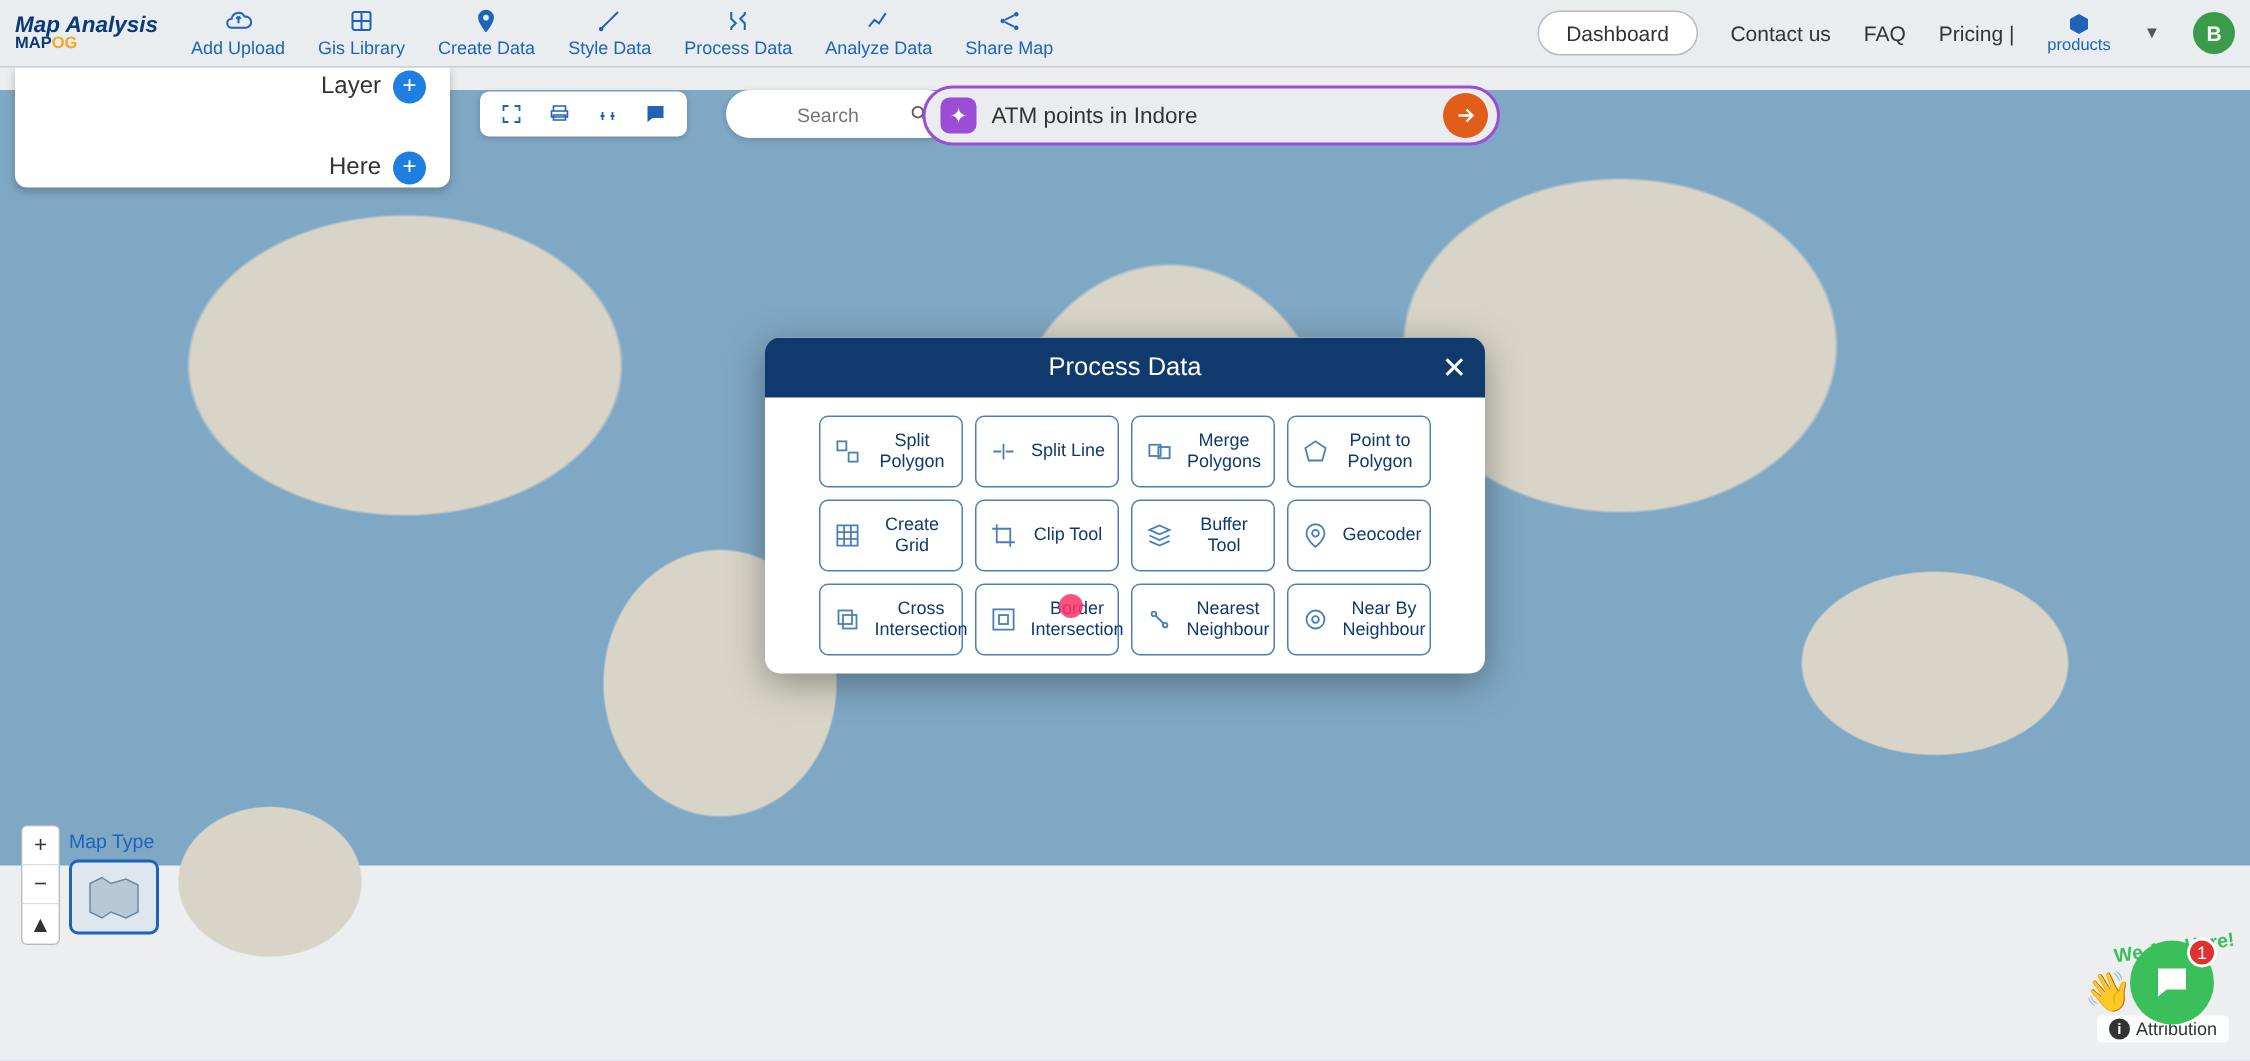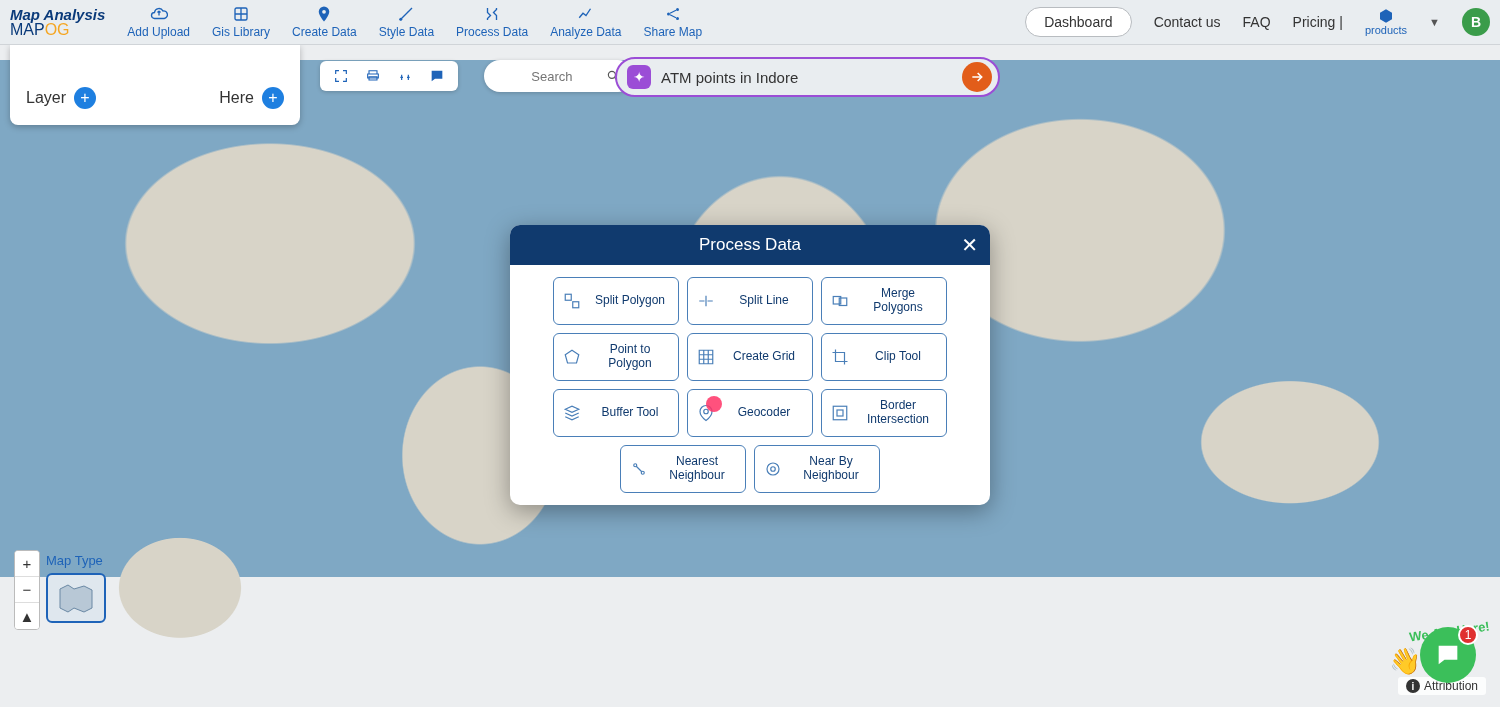--- a/index.html
+++ b/index.html
@@ -12,21 +12,21 @@
     border-bottom: 1px solid #d0d4d8;
     display: flex;
     align-items: center;
     padding: 0 10px;
     gap: 22px;
     position: relative;
     z-index: 50;
   }
   .brand { display: flex; flex-direction: column; align-items: flex-start; line-height: 1; }
   .brand-top { color: #0a3a7a; font-weight: bold; font-size: 15px; font-style: italic; }
-  .brand-bot { font-size: 16px; font-weight: normal; }
+  .brand-bot { font-size: 11px; font-weight: bold; }
   .brand-bot .m1 { color: #0a3a7a; }
   .brand-bot .m2 { color: #f5a623; }
 
   .nav-item {
     display: flex; flex-direction: column; align-items: center;
     color: #1e63b8; font-size: 12px; cursor: pointer; gap: 2px;
   }
   .nav-item svg { width: 18px; height: 18px; fill: #1e63b8; }
 
   .spacer { flex: 1; }
@@ -98,22 +98,22 @@
   .nl-box .go {
     width:30px; height:30px; border-radius:50%; background:#e25d1a;
     display:flex; align-items:center; justify-content:center;
   }
   .nl-box .go svg { width:16px; height:16px; fill:#fff; }
 
   
   .lg-panel {
     position:absolute; top:0; left:10px; width:290px; height:80px;
     background:#fff; border-radius:0 0 8px 8px; box-shadow:0 2px 6px rgba(0,0,0,.25);
-    display:flex; align-items:flex-end; justify-content:space-between; padding:16px 16px;
-    font-size:16px; color:#333;
+    display:flex; align-items:flex-end; justify-content:space-between; padding:2px 16px;
+    font-size:16px; color:#333;flex-direction:column;
   }
   .lg-item { display:flex; align-items:center; gap:8px; }
   .plus-circle { width:22px; height:22px; border-radius:50%; background:#1e7fe0;
                  color:#fff; display:flex; align-items:center; justify-content:center; font-size:16px; }
 
   
   .zoom-ctrl {
     position:absolute; left:14px; top:505px;
     width:26px; background:#fff; border:1px solid #bbb; border-radius:4px;
     display:flex; flex-direction:column; overflow:hidden;
@@ -164,21 +164,21 @@
   .modal-head {
     height:40px; background:#103a6e; color:#fff;
     display:flex; align-items:center; justify-content:center; position:relative;
     font-size:17px; font-weight:500;
   }
   .modal-head .close {
     position:absolute; right:12px; top:8px; font-size:20px; cursor:pointer; color:#fff;
   }
   .modal-body { padding:12px; display:flex; flex-wrap:wrap; gap:8px; justify-content:center; }
   .tool-btn {
-    width:126px; height:48px; border:1px solid #4a7fb8; border-radius:6px;
+    width:96px; height:48px; border:1px solid #4a7fb8; border-radius:6px;
     background:#fff; display:flex; align-items:center; gap:8px; padding:0 8px;
     cursor:pointer; color:#103a6e; font-size:12px; line-height:1.15; text-align:center;
   }
   .tool-btn .ti { width:20px; height:20px; flex:0 0 20px; display:flex; align-items:center; justify-content:center;
                    color:#4a7fb8; }
   .tool-btn .ti svg { width:18px; height:18px; fill:none; stroke:#4a7fb8; stroke-width:1.6; }
   .tool-btn .tl { flex:1; }
 
   .cursor-dot {
     position:absolute; left:706px; top:351px; width:16px; height:16px; border-radius:50%;
@@ -414,20 +414,29 @@
               <circle cx="12" cy="10" r="3"></circle>
               <path d="M12 2a8 8 0 018 8c0 6-8 12-8 12S4 16 4 10a8 8 0 018-8z"></path>
             </svg>
           </span>
           <span class="tl">Geocoder</span>
         </button>
 
       <button class="tool-btn">
           <span class="ti">
             <svg viewBox="0 0 24 24">
+              <rect x="4" y="4" width="12" height="12"></rect>
+              <rect x="8" y="8" width="12" height="12"></rect>
+            </svg>
+          </span>
+          <span class="tl">Cross Intersection</span>
+        </button>
+      <button class="tool-btn">
+          <span class="ti">
+            <svg viewBox="0 0 24 24">
               <rect x="3" y="3" width="18" height="18"></rect>
               <rect x="8" y="8" width="8" height="8"></rect>
             </svg>
           </span>
           <span class="tl">Border Intersection</span>
         </button>
 
       <button class="tool-btn">
           <span class="ti">
             <svg viewBox="0 0 24 24">

